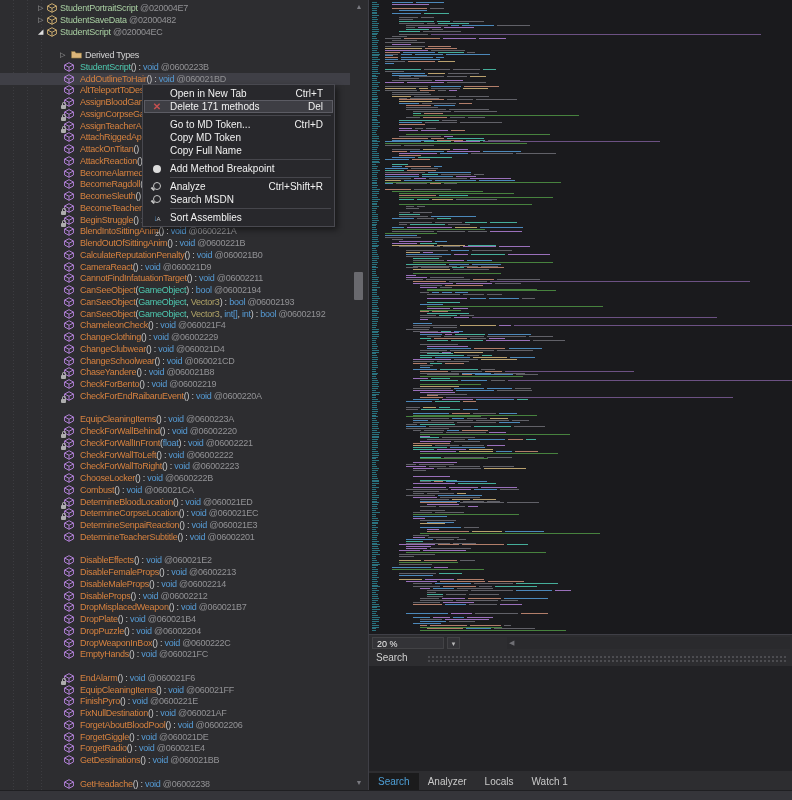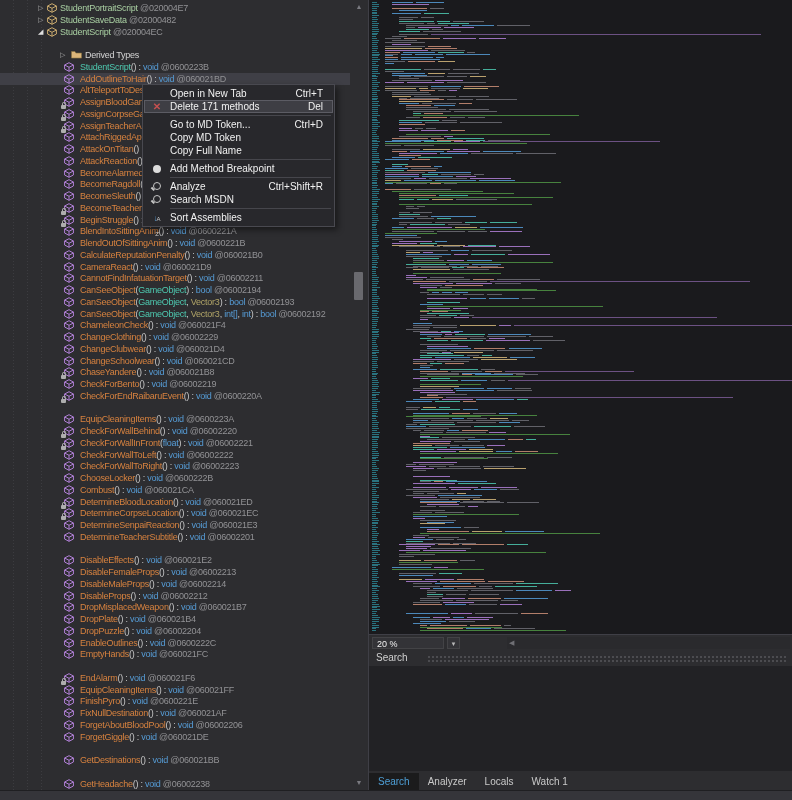--- a/index.html
+++ b/index.html
@@ -553,21 +553,21 @@
         </span>
         <span class="ttext" style="left: 80px;"><span class="c-m">DropPuzzle</span><span class="c-pu">() : </span><span class="c-kw">void</span><span class="c-ad"> @06002204</span></span>
       </div>
       <div class="trow" style="top: 636.5px;">
         <span class="ticon" style="left: 64px;">
           <svg width="10" height="10" viewBox="0 0 10 10">
             <path d="M5 .7 9.4 3v4L5 9.3.6 7V3Z" fill="none" stroke="#b180d7" stroke-width="1"></path>
             <path d="M.6 3 5 5.3 9.4 3 M5 5.3V9.3" fill="none" stroke="#b180d7" stroke-width="1"></path>
           </svg>
         </span>
-        <span class="ttext" style="left: 80px;"><span class="c-m">EnableOutlines</span><span class="c-pu">() : </span><span class="c-kw">void</span><span class="c-ad"> @0600222C</span></span>
+        <span class="ttext" style="left: 80px;"><span class="c-m">DropWeaponInBox</span><span class="c-pu">() : </span><span class="c-kw">void</span><span class="c-ad"> @0600222C</span></span>
       </div>
       <div class="trow" style="top: 648.25px;">
         <span class="ticon" style="left: 64px;">
           <svg width="10" height="10" viewBox="0 0 10 10">
             <path d="M5 .7 9.4 3v4L5 9.3.6 7V3Z" fill="none" stroke="#b180d7" stroke-width="1"></path>
             <path d="M.6 3 5 5.3 9.4 3 M5 5.3V9.3" fill="none" stroke="#b180d7" stroke-width="1"></path>
           </svg>
         </span>
         <span class="ttext" style="left: 80px;"><span class="c-m">EmptyHands</span><span class="c-pu">() : </span><span class="c-kw">void</span><span class="c-ad"> @060021FC</span></span>
       </div>
@@ -618,20 +618,29 @@
         <span class="ttext" style="left: 80px;"><span class="c-m">ForgetAboutBloodPool</span><span class="c-pu">() : </span><span class="c-kw">void</span><span class="c-ad"> @06002206</span></span>
       </div>
       <div class="trow" style="top: 730.5px;">
         <span class="ticon" style="left: 64px;">
           <svg width="10" height="10" viewBox="0 0 10 10">
             <path d="M5 .7 9.4 3v4L5 9.3.6 7V3Z" fill="none" stroke="#b180d7" stroke-width="1"></path>
             <path d="M.6 3 5 5.3 9.4 3 M5 5.3V9.3" fill="none" stroke="#b180d7" stroke-width="1"></path>
           </svg>
         </span>
         <span class="ttext" style="left: 80px;"><span class="c-m">ForgetGiggle</span><span class="c-pu">() : </span><span class="c-kw">void</span><span class="c-ad"> @060021DE</span></span>
+      </div>
+      <div class="trow" style="top: 742.25px;">
+        <span class="ticon" style="left: 64px;">
+          <svg width="10" height="10" viewBox="0 0 10 10">
+            <path d="M5 .7 9.4 3v4L5 9.3.6 7V3Z" fill="none" stroke="#b180d7" stroke-width="1"></path>
+            <path d="M.6 3 5 5.3 9.4 3 M5 5.3V9.3" fill="none" stroke="#b180d7" stroke-width="1"></path>
+          </svg>
+        </span>
+        <span class="ttext" style="left: 80px;"><span class="c-m">ForgetRadio</span><span class="c-pu">() : </span><span class="c-kw">void</span><span class="c-ad"> @060021E4</span></span>
       </div>
       <div class="trow" style="top: 754px;">
         <span class="ticon" style="left: 64px;">
           <svg width="10" height="10" viewBox="0 0 10 10">
             <path d="M5 .7 9.4 3v4L5 9.3.6 7V3Z" fill="none" stroke="#b180d7" stroke-width="1"></path>
             <path d="M.6 3 5 5.3 9.4 3 M5 5.3V9.3" fill="none" stroke="#b180d7" stroke-width="1"></path>
           </svg>
         </span>
         <span class="ttext" style="left: 80px;"><span class="c-m">GetDestinations</span><span class="c-pu">() : </span><span class="c-kw">void</span><span class="c-ad"> @060021BB</span></span>
       </div>

